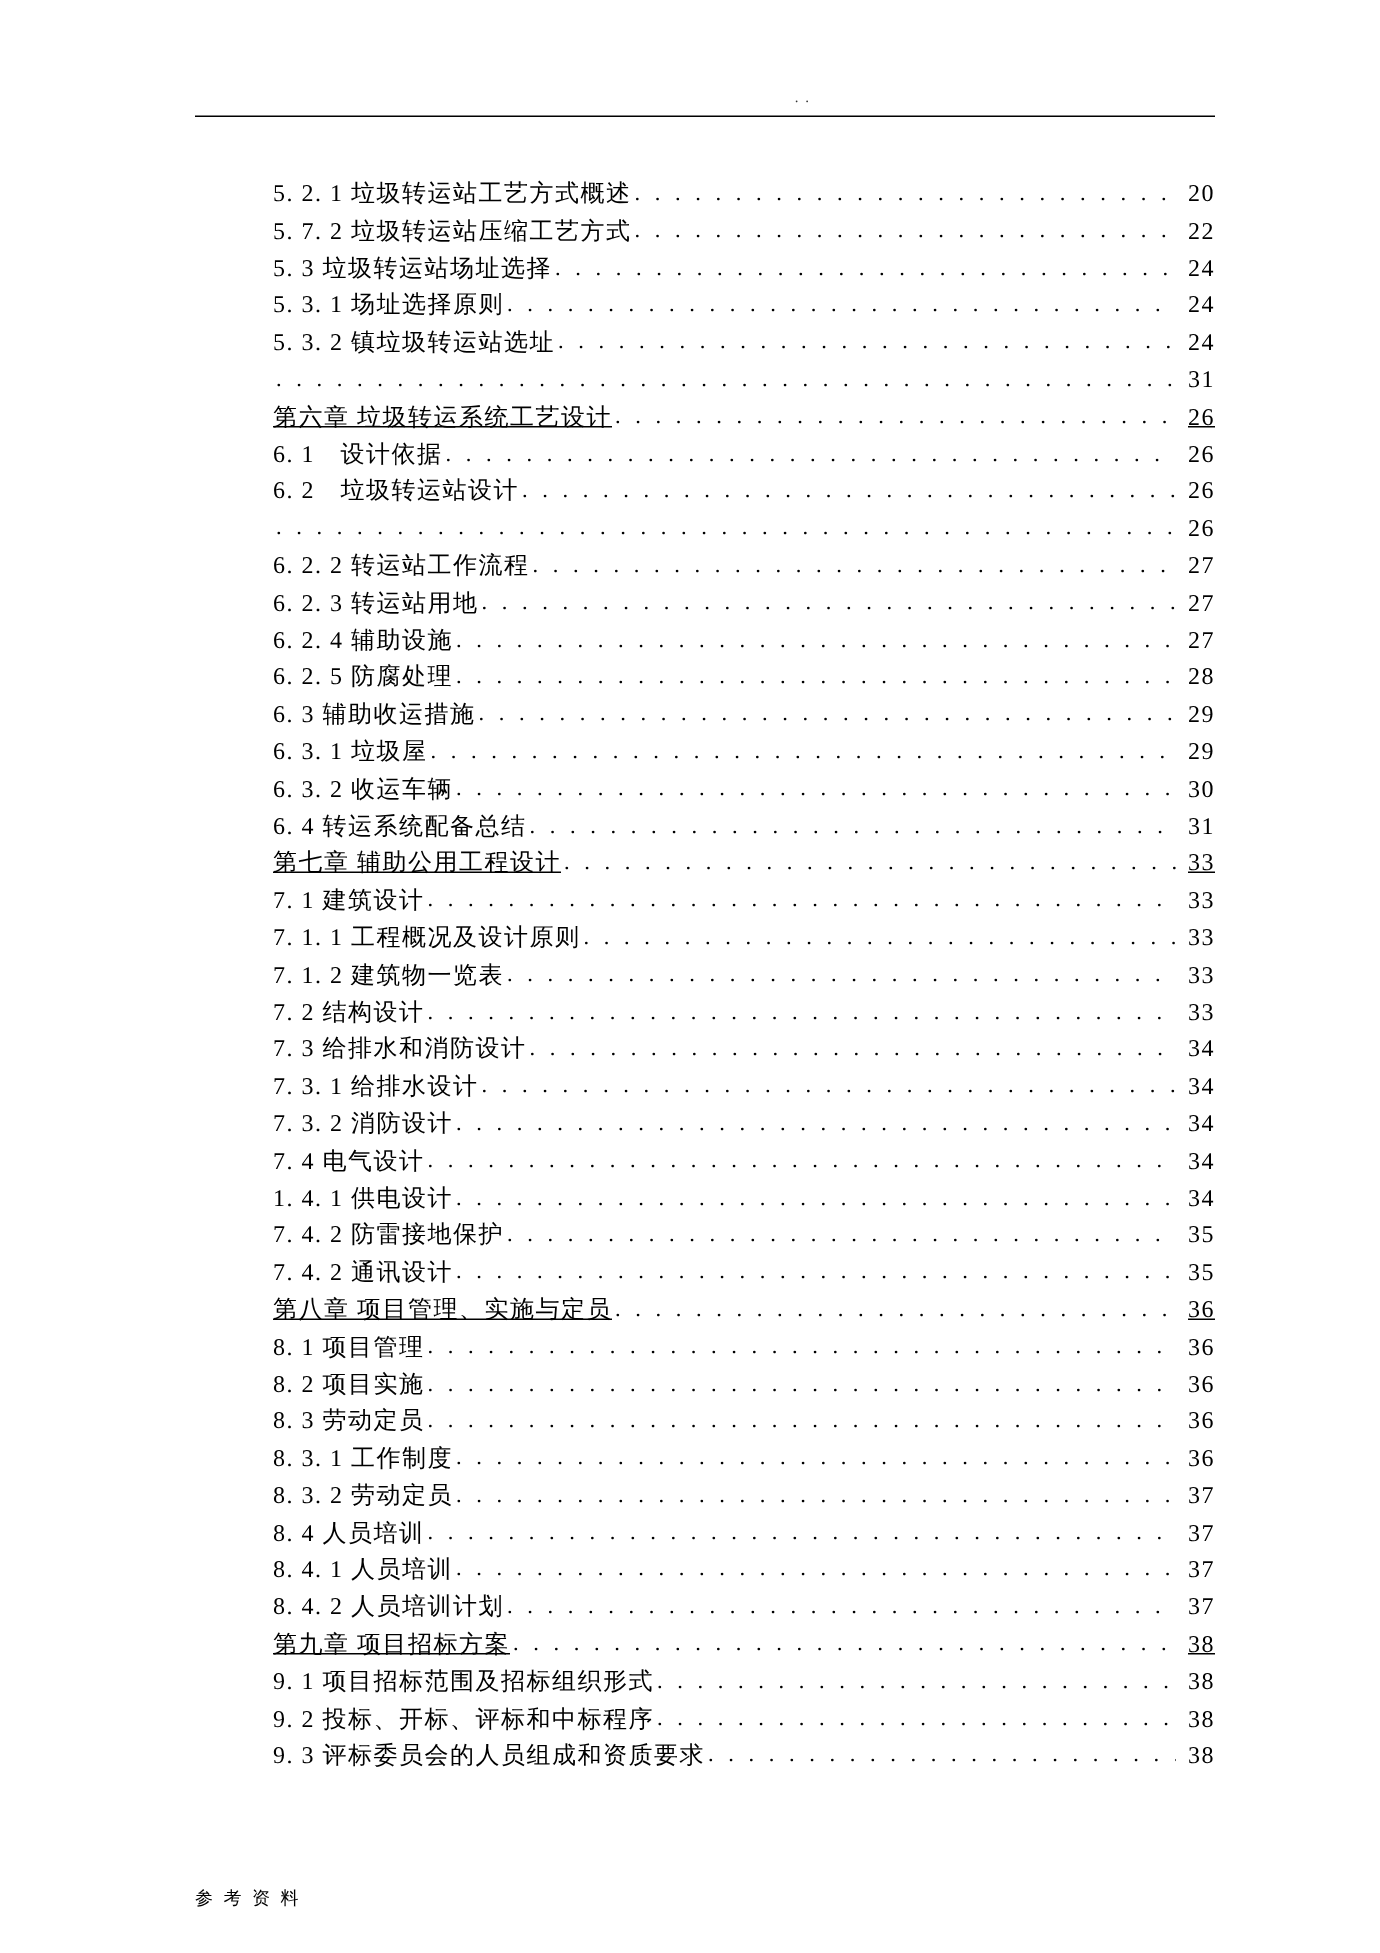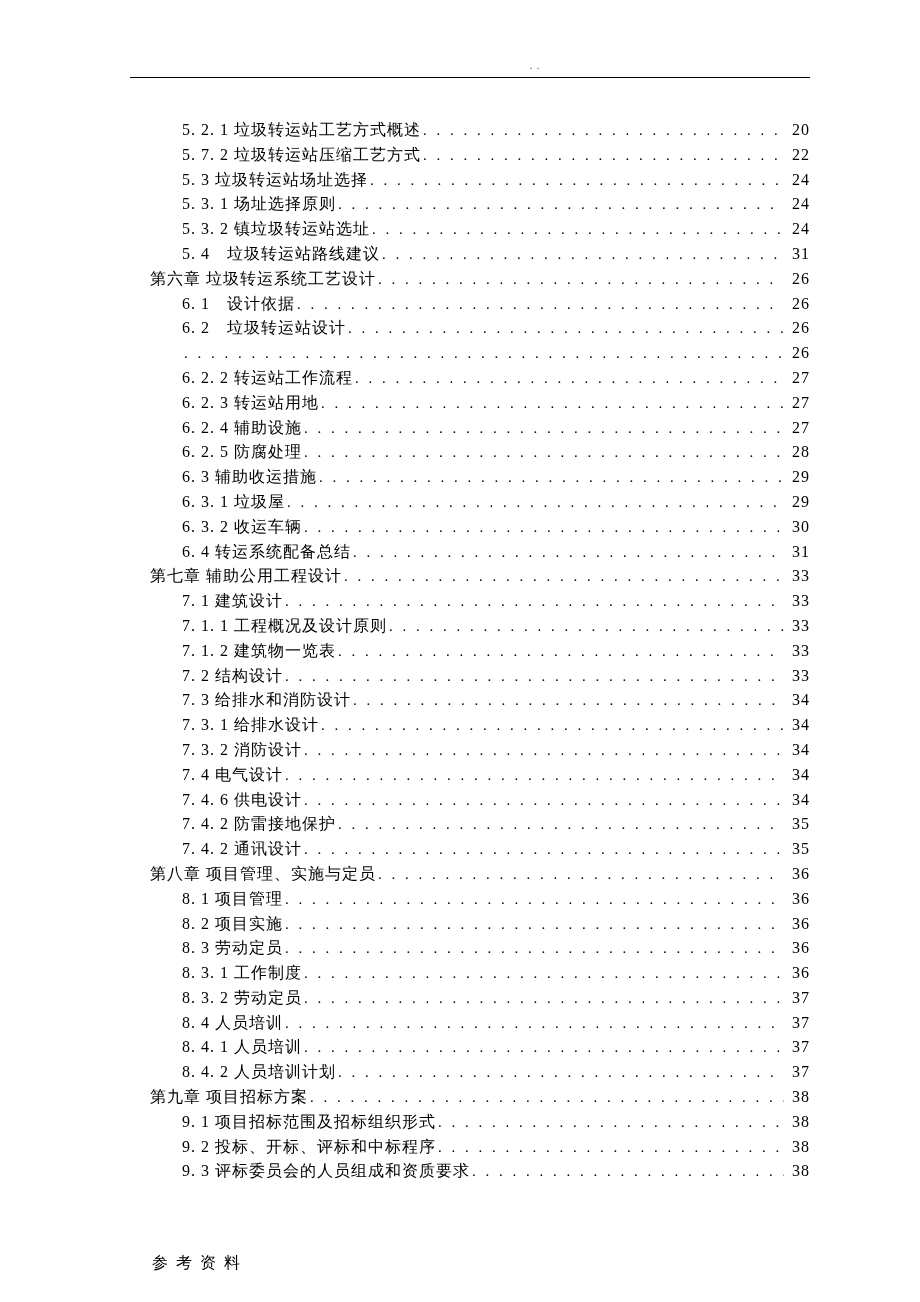--- a/index.html
+++ b/index.html
@@ -28,21 +28,21 @@
       margin: 0 0 40px 0;
     }
     .toc-line {
       display: flex;
       align-items: baseline;
       white-space: nowrap;
       line-height: 1.55;
       font-size: 16px;
       letter-spacing: 1px;
     }
-    .toc-line.level1 { margin-left: 20px; }
+    .toc-line.level1 { margin-left: 52px; text-decoration: underline; }
     .toc-line.level2 { margin-left: 52px; }
     .toc-label {
       flex: 0 0 auto;
     }
     .toc-leader {
       flex: 1 1 auto;
       overflow: hidden;
       position: relative;
       height: 1em;
       margin: 0 2px;
@@ -58,23 +58,22 @@
     }
     .toc-page {
       flex: 0 0 auto;
       min-width: 24px;
       text-align: right;
     }
     .footer-ref {
       position: absolute;
       bottom: 28px;
       left: 130px;
-      font-size: 16px;
+      font-size: 12px;
       letter-spacing: 2px;
-      margin-left: 22px;
     }
   </style>
 </head>
 <body>
 
 <div class="page">
   <div class="header-dots">. .</div>
   <div class="header-rule"></div>
   <div id="toc-container">
       <div class="toc-line level2">
@@ -96,21 +95,20 @@
         <span class="toc-label">5. 3. 1 场址选择原则</span>
         <span class="toc-leader"></span>
         <span class="toc-page">24</span>
       </div>
       <div class="toc-line level2">
         <span class="toc-label">5. 3. 2 镇垃圾转运站选址</span>
         <span class="toc-leader"></span>
         <span class="toc-page">24</span>
       </div>
       <div class="toc-line level2">
-        <span class="toc-label">5. 4　垃圾转运站路线建议</span>
         <span class="toc-leader"></span>
         <span class="toc-page">31</span>
       </div>
       <div class="toc-line level1">
         <span class="toc-label">第六章 垃圾转运系统工艺设计</span>
         <span class="toc-leader"></span>
         <span class="toc-page">26</span>
       </div>
       <div class="toc-line level2">
         <span class="toc-label">6. 1　设计依据</span>
@@ -205,21 +203,21 @@
         <span class="toc-label">7. 3. 2 消防设计</span>
         <span class="toc-leader"></span>
         <span class="toc-page">34</span>
       </div>
       <div class="toc-line level2">
         <span class="toc-label">7. 4 电气设计</span>
         <span class="toc-leader"></span>
         <span class="toc-page">34</span>
       </div>
       <div class="toc-line level2">
-        <span class="toc-label">7. 4. 6 供电设计</span>
+        <span class="toc-label">1. 4. 1 供电设计</span>
         <span class="toc-leader"></span>
         <span class="toc-page">34</span>
       </div>
       <div class="toc-line level2">
         <span class="toc-label">7. 4. 2 防雷接地保护</span>
         <span class="toc-leader"></span>
         <span class="toc-page">35</span>
       </div>
       <div class="toc-line level2">
         <span class="toc-label">7. 4. 2 通讯设计</span>

